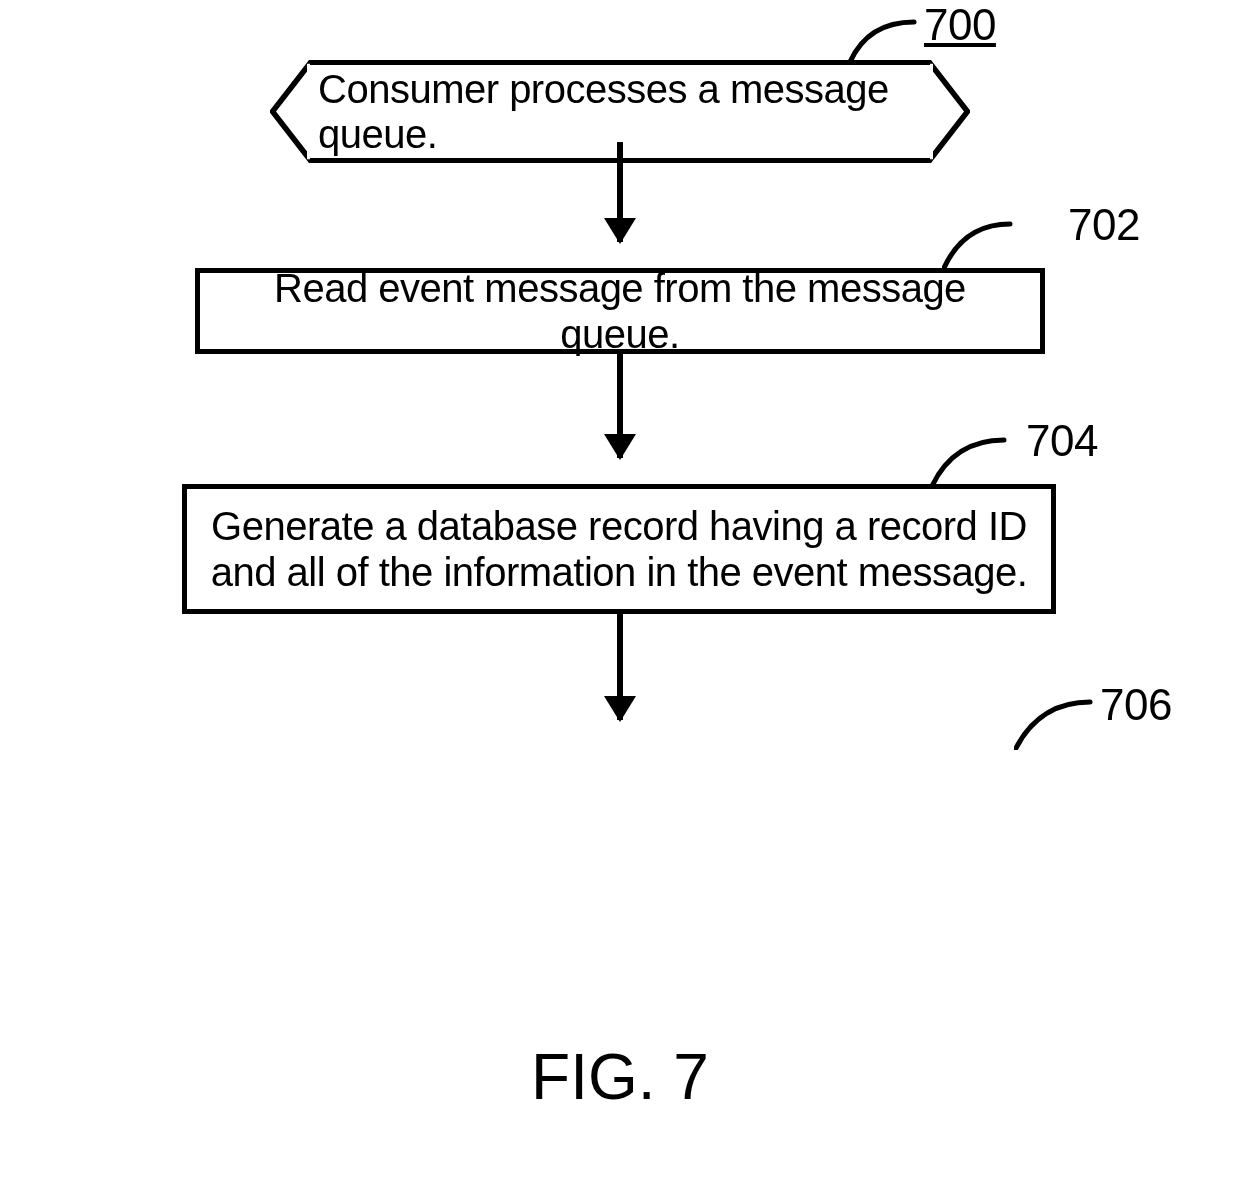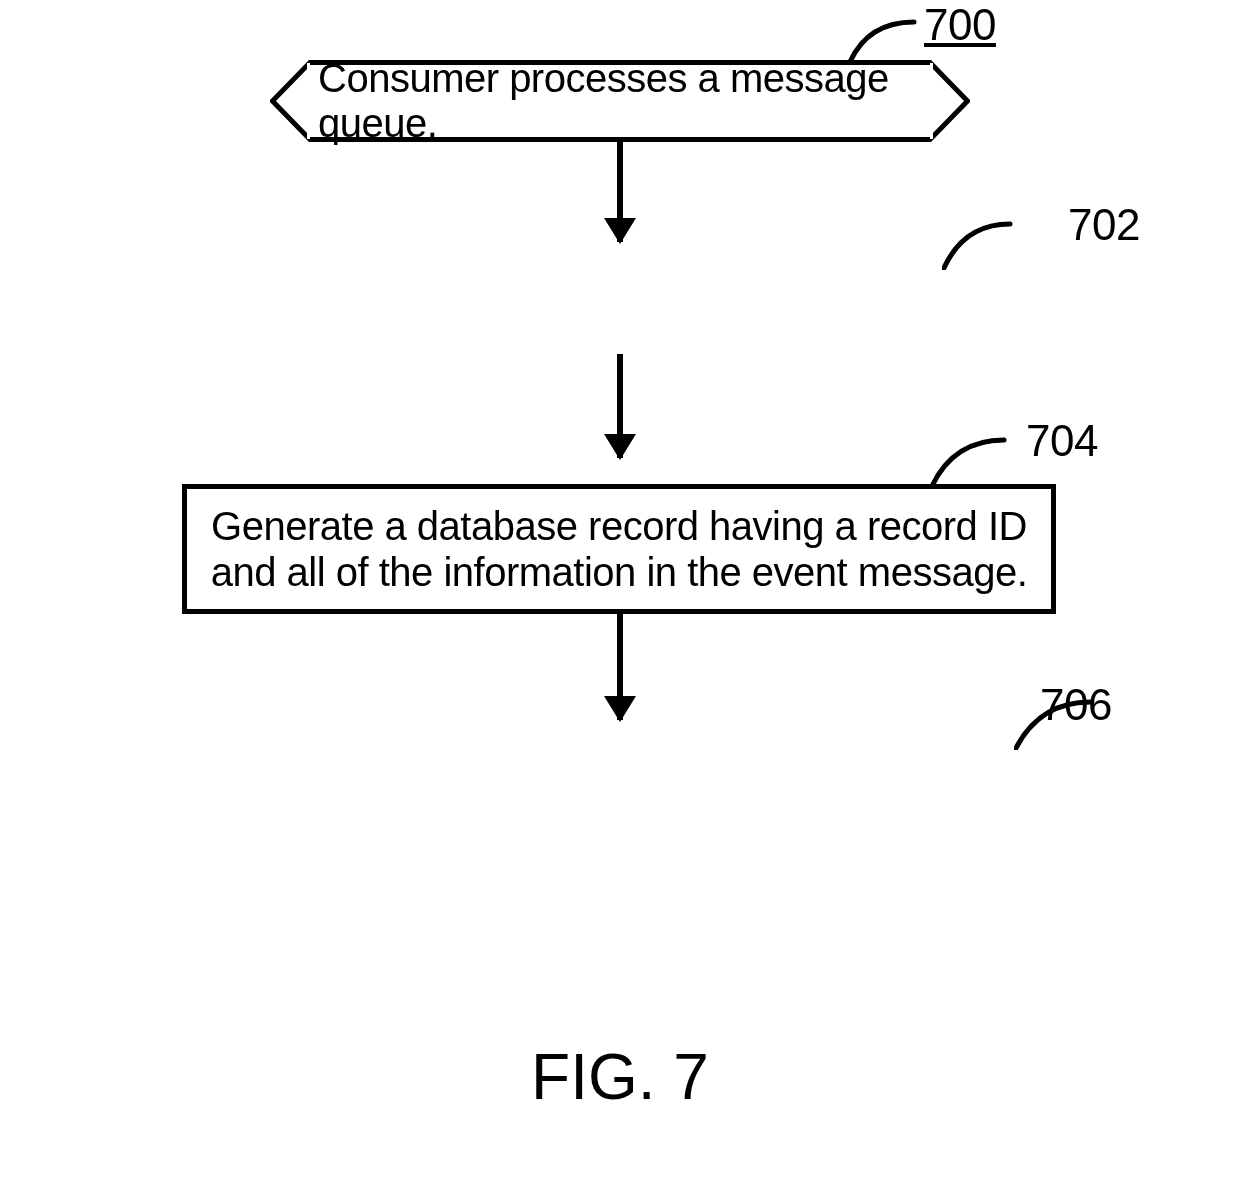--- a/index.html
+++ b/index.html
@@ -97,21 +97,21 @@
     letter-spacing: 0px;
     left: 50%;
     transform: translateX(-50%);
   }
 </style>
 </head>
 <body>
 
 <div class="canvas">
 
-  <div class="terminator" style="left:270px; top:60px; height:82px; width:700px;">
+  <div class="terminator" style="left:270px; top:60px; height:103px; width:700px;">
     <div class="cap">
       <svg viewBox="0 0 40 82" preserveAspectRatio="none">
         <polygon points="40,2.5 2.5,41 40,79.5" fill="#fff" stroke="#000" stroke-width="5" stroke-linejoin="miter"></polygon>
         <rect x="37" y="3" width="6" height="76" fill="#fff"></rect>
       </svg>
     </div>
     <div class="mid">Consumer processes a message queue.</div>
     <div class="cap">
       <svg viewBox="0 0 40 82" preserveAspectRatio="none">
         <polygon points="0,2.5 37.5,41 0,79.5" fill="#fff" stroke="#000" stroke-width="5" stroke-linejoin="miter"></polygon>
@@ -121,20 +121,23 @@
   </div>
   <div class="hook" style="left:848px; top:18px;">
     <svg width="70" height="46">
         <path d="M2 44 Q 20 4 66 4" fill="none" stroke="#000" stroke-width="5" stroke-linecap="round"></path>
       </svg>
   </div>
   <div class="ref-label" style="left:924px; top:0px;text-decoration:underline;">700</div>
 
   <div class="arrow" style="top:142px; height:100px; left:620px;"></div>
 
+  <div class="node" style="left:195px; top:268px; width:800px; height:56px;">
+    <span>Read event message from the message queue.</span>
+  </div>
   <div class="hook" style="left:942px; top:220px;">
     <svg width="72" height="50">
         <path d="M2 48 Q 22 4 68 4" fill="none" stroke="#000" stroke-width="5" stroke-linecap="round"></path>
       </svg>
   </div>
   <div class="ref-label" style="left:1020px; top:200px;margin-left:48px;">702</div>
 
   <div class="arrow" style="top:354px; height:104px; left:620px;"></div>
 
   <div class="node" style="left:182px; top:484px; width:824px; height:100px;justify-content:flex-end;">
@@ -147,17 +150,17 @@
   </div>
   <div class="ref-label" style="left:1014px; top:416px;margin-left:12px;">704</div>
 
   <div class="arrow" style="top:614px; height:106px; left:620px;"></div>
 
   <div class="hook" style="left:1014px; top:698px;">
     <svg width="80" height="52">
         <path d="M2 50 Q 26 4 76 4" fill="none" stroke="#000" stroke-width="5" stroke-linecap="round"></path>
       </svg>
   </div>
-  <div class="ref-label" style="left:1040px; top:680px;">706</div>
+  <div class="ref-label" style="left:1100px; top:680px;">706</div>
 
   <div class="fig-caption" style="top:1040px;">FIG. 7</div>
 
 </div>
 
 </body></html>

